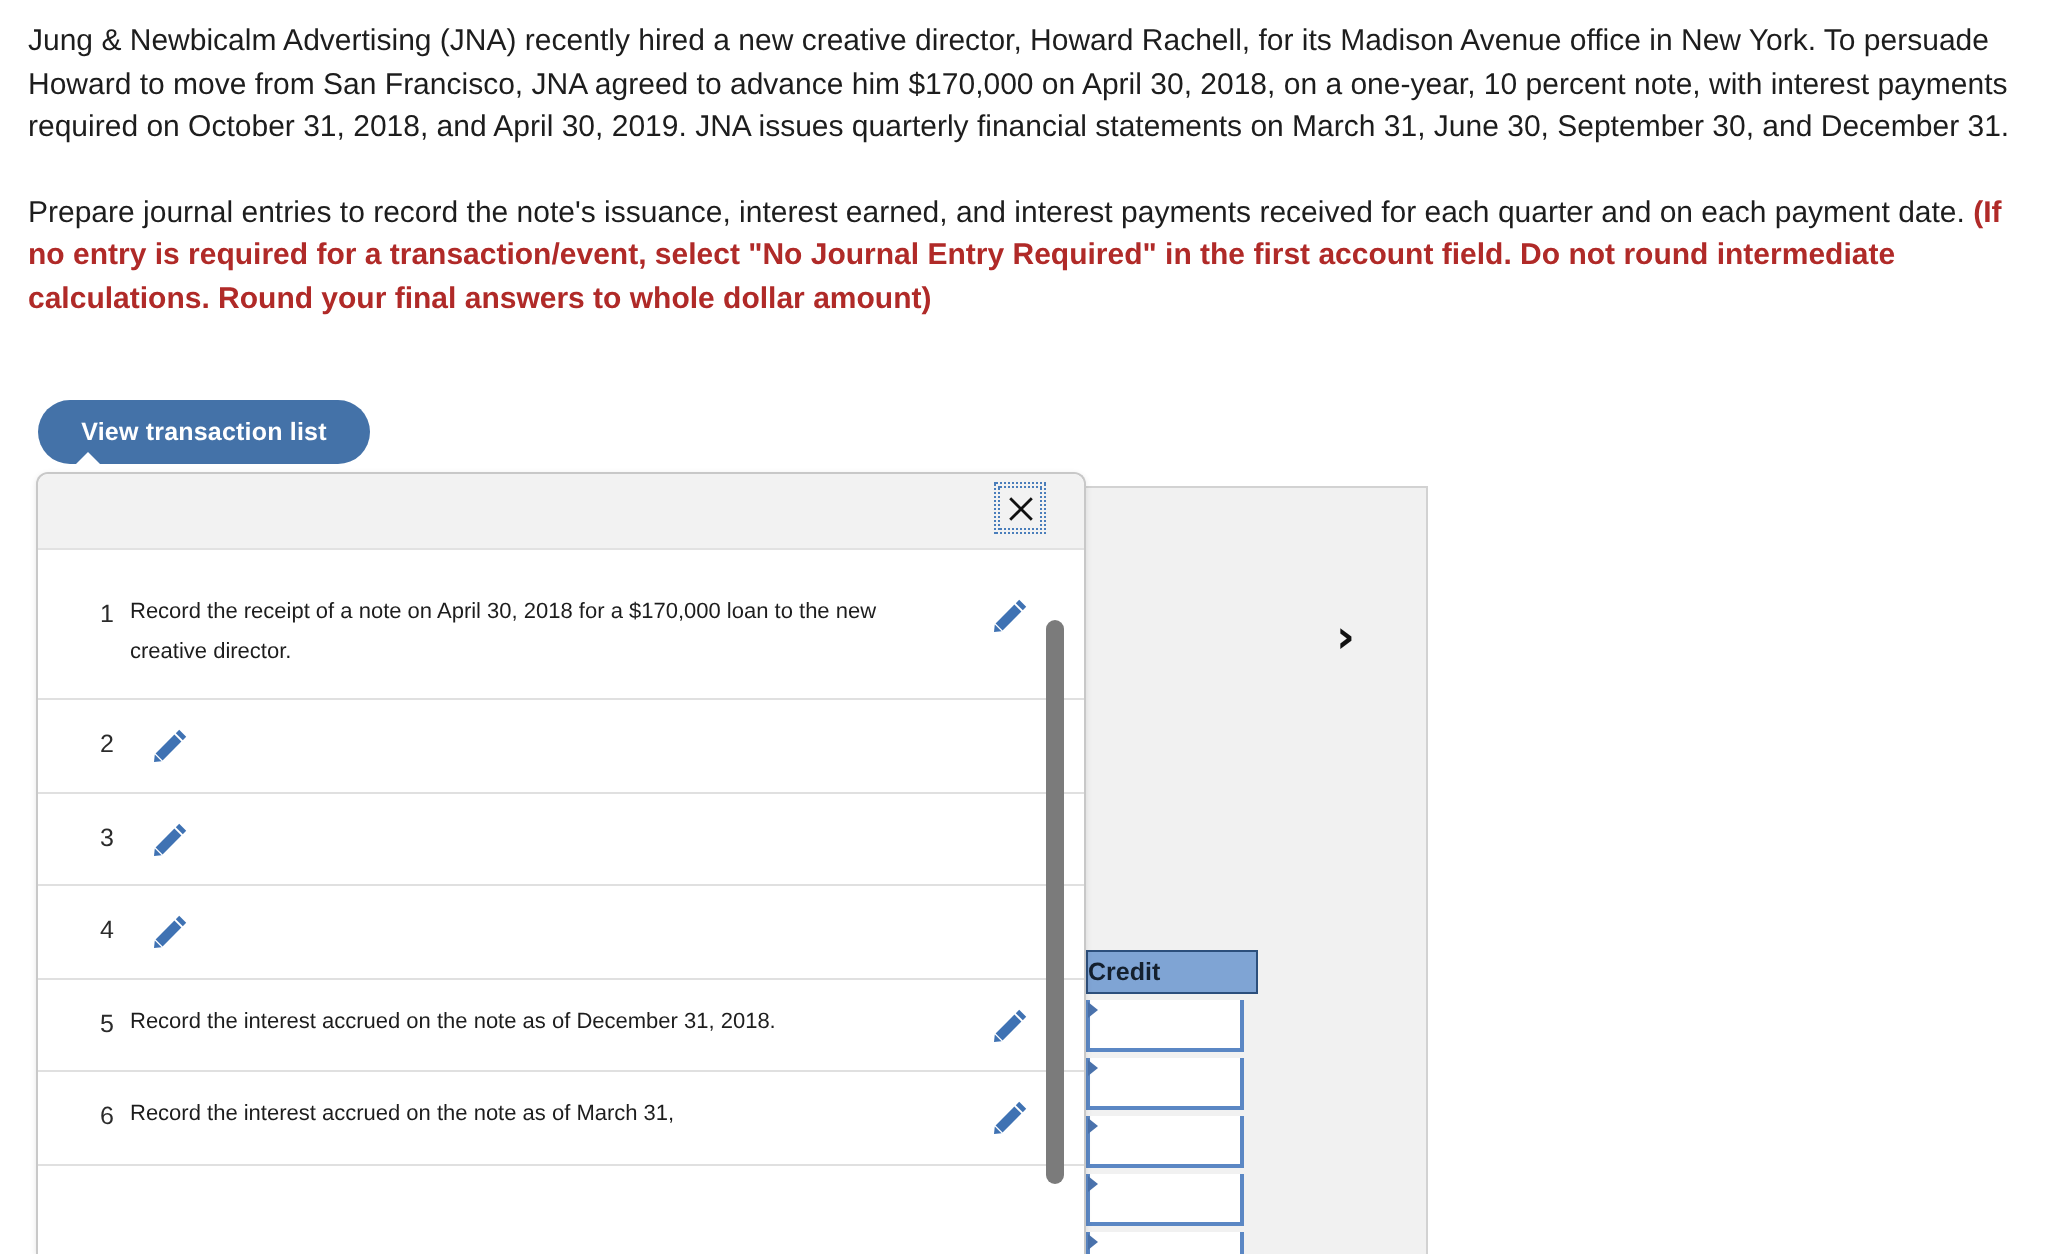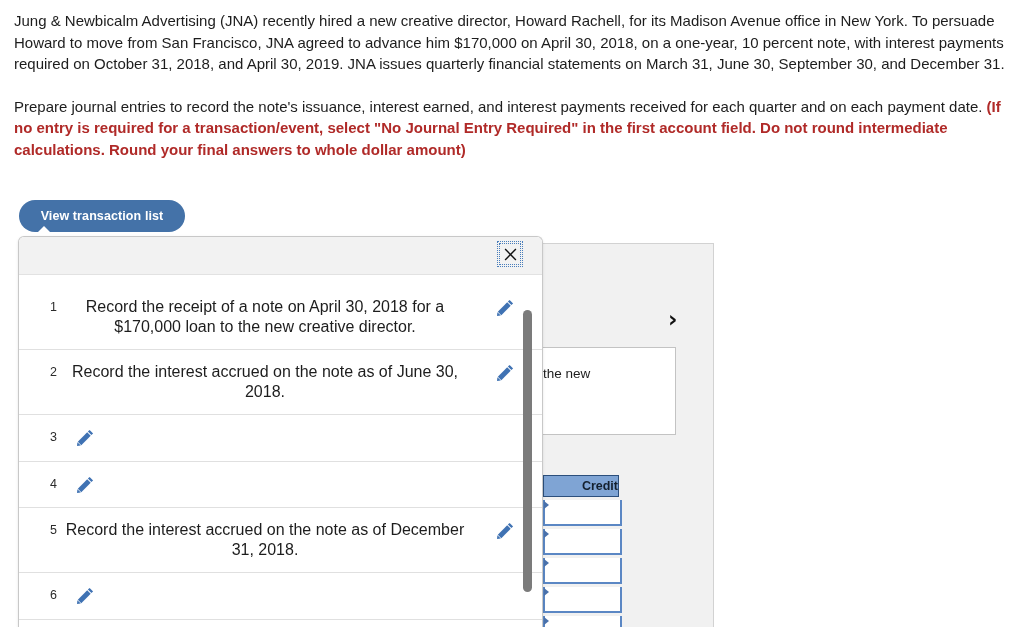--- a/index.html
+++ b/index.html
@@ -112,29 +112,29 @@
   }
 
   
   #credit-column {
     position: absolute;
     left: 13px;
     top: 231px;
     width: 92px;
   }
   #credit-header {
-    width: 76px;
+    width: 86px;
     height: 22px;
     background: #7fa4d4;
     border: 1px solid #2c4f7c;
     box-sizing: border-box;
     color: #14202e;
     font-size: 12.5px;
     font-weight: bold;
-    text-align: right;
+    text-align: left;
     line-height: 20px;
   }
   .credit-cell {
     position: relative;
     width: 79px;
     height: 26px;
     background: #ffffff;
     border: 2px solid #5b87c4;
     border-top: none;
     box-sizing: border-box;
@@ -217,26 +217,25 @@
     text-align: right;
     padding-right: 8px;
     box-sizing: border-box;
     font-size: 12.5px;
     color: #2b2b2b;
     line-height: 19.5px;
     padding-top: 1px;
   }
   .txn-text {
     flex: 1 1 auto;
-    font-size: 16px;
+    font-size: 11px;
     line-height: 19.5px;
     color: #1d1d1d;
     padding-right: 20px;
     max-width: 400px;
-    text-align: center;
   }
   .txn-edit {
     flex: 0 0 40px;
     width: 40px;
     display: flex;
     justify-content: center;
     padding-top: 2px;
     cursor: pointer;
   }
 
@@ -268,23 +267,20 @@
   <p><span>Prepare journal entries to record the note's issuance, interest earned, and interest payments received for each quarter and on each payment date. </span><span class="red-instruction">(If no entry is required for a transaction/event, select "No Journal Entry Required" in the first account field. Do not round intermediate calculations. Round your final answers to whole dollar amount)</span></p>
 </div>
 
 <button id="view-transaction-list-button">View transaction list</button>
 <div id="tab-pointer"></div>
 
 <div id="journal-panel">
 
   <div id="next-chevron">›</div>
 
-  <div id="account-textbox">
-    <div id="account-textbox-text">the new</div>
-  </div>
 
   <div id="credit-column">
     <div id="credit-header">Credit</div>
     <div class="credit-cell">
         <span class="cell-marker"></span>
       </div>
     <div class="credit-cell">
         <span class="cell-marker"></span>
       </div>
     <div class="credit-cell">
@@ -319,21 +315,20 @@
           <div class="txn-edit">
             <svg width="17" height="17" viewBox="0 0 17 17" aria-hidden="true">
               <path d="M12.6 0.9 L16.1 4.4 L14.4 6.1 L10.9 2.6 Z" fill="#3f72b3"></path>
               <path d="M10.2 3.3 L13.7 6.8 L4.3 16.2 L0.8 12.7 Z" fill="#3f72b3"></path>
               <path d="M0.4 13.2 L3.8 16.6 L0 17 Z" fill="#3f72b3"></path>
             </svg>
           </div>
         </div>
         <div class="txn-row">
           <div class="txn-num">2</div>
-          <div class="txn-text">Record the interest accrued on the note as of June 30, 2018.</div>
           <div class="txn-edit">
             <svg width="17" height="17" viewBox="0 0 17 17" aria-hidden="true">
               <path d="M12.6 0.9 L16.1 4.4 L14.4 6.1 L10.9 2.6 Z" fill="#3f72b3"></path>
               <path d="M10.2 3.3 L13.7 6.8 L4.3 16.2 L0.8 12.7 Z" fill="#3f72b3"></path>
               <path d="M0.4 13.2 L3.8 16.6 L0 17 Z" fill="#3f72b3"></path>
             </svg>
           </div>
         </div>
         <div class="txn-row">
           <div class="txn-num">3</div>
@@ -361,20 +356,21 @@
           <div class="txn-edit">
             <svg width="17" height="17" viewBox="0 0 17 17" aria-hidden="true">
               <path d="M12.6 0.9 L16.1 4.4 L14.4 6.1 L10.9 2.6 Z" fill="#3f72b3"></path>
               <path d="M10.2 3.3 L13.7 6.8 L4.3 16.2 L0.8 12.7 Z" fill="#3f72b3"></path>
               <path d="M0.4 13.2 L3.8 16.6 L0 17 Z" fill="#3f72b3"></path>
             </svg>
           </div>
         </div>
         <div class="txn-row">
           <div class="txn-num">6</div>
+          <div class="txn-text">Record the interest accrued on the note as of March 31,</div>
           <div class="txn-edit">
             <svg width="17" height="17" viewBox="0 0 17 17" aria-hidden="true">
               <path d="M12.6 0.9 L16.1 4.4 L14.4 6.1 L10.9 2.6 Z" fill="#3f72b3"></path>
               <path d="M10.2 3.3 L13.7 6.8 L4.3 16.2 L0.8 12.7 Z" fill="#3f72b3"></path>
               <path d="M0.4 13.2 L3.8 16.6 L0 17 Z" fill="#3f72b3"></path>
             </svg>
           </div>
         </div>
       </div>
 

